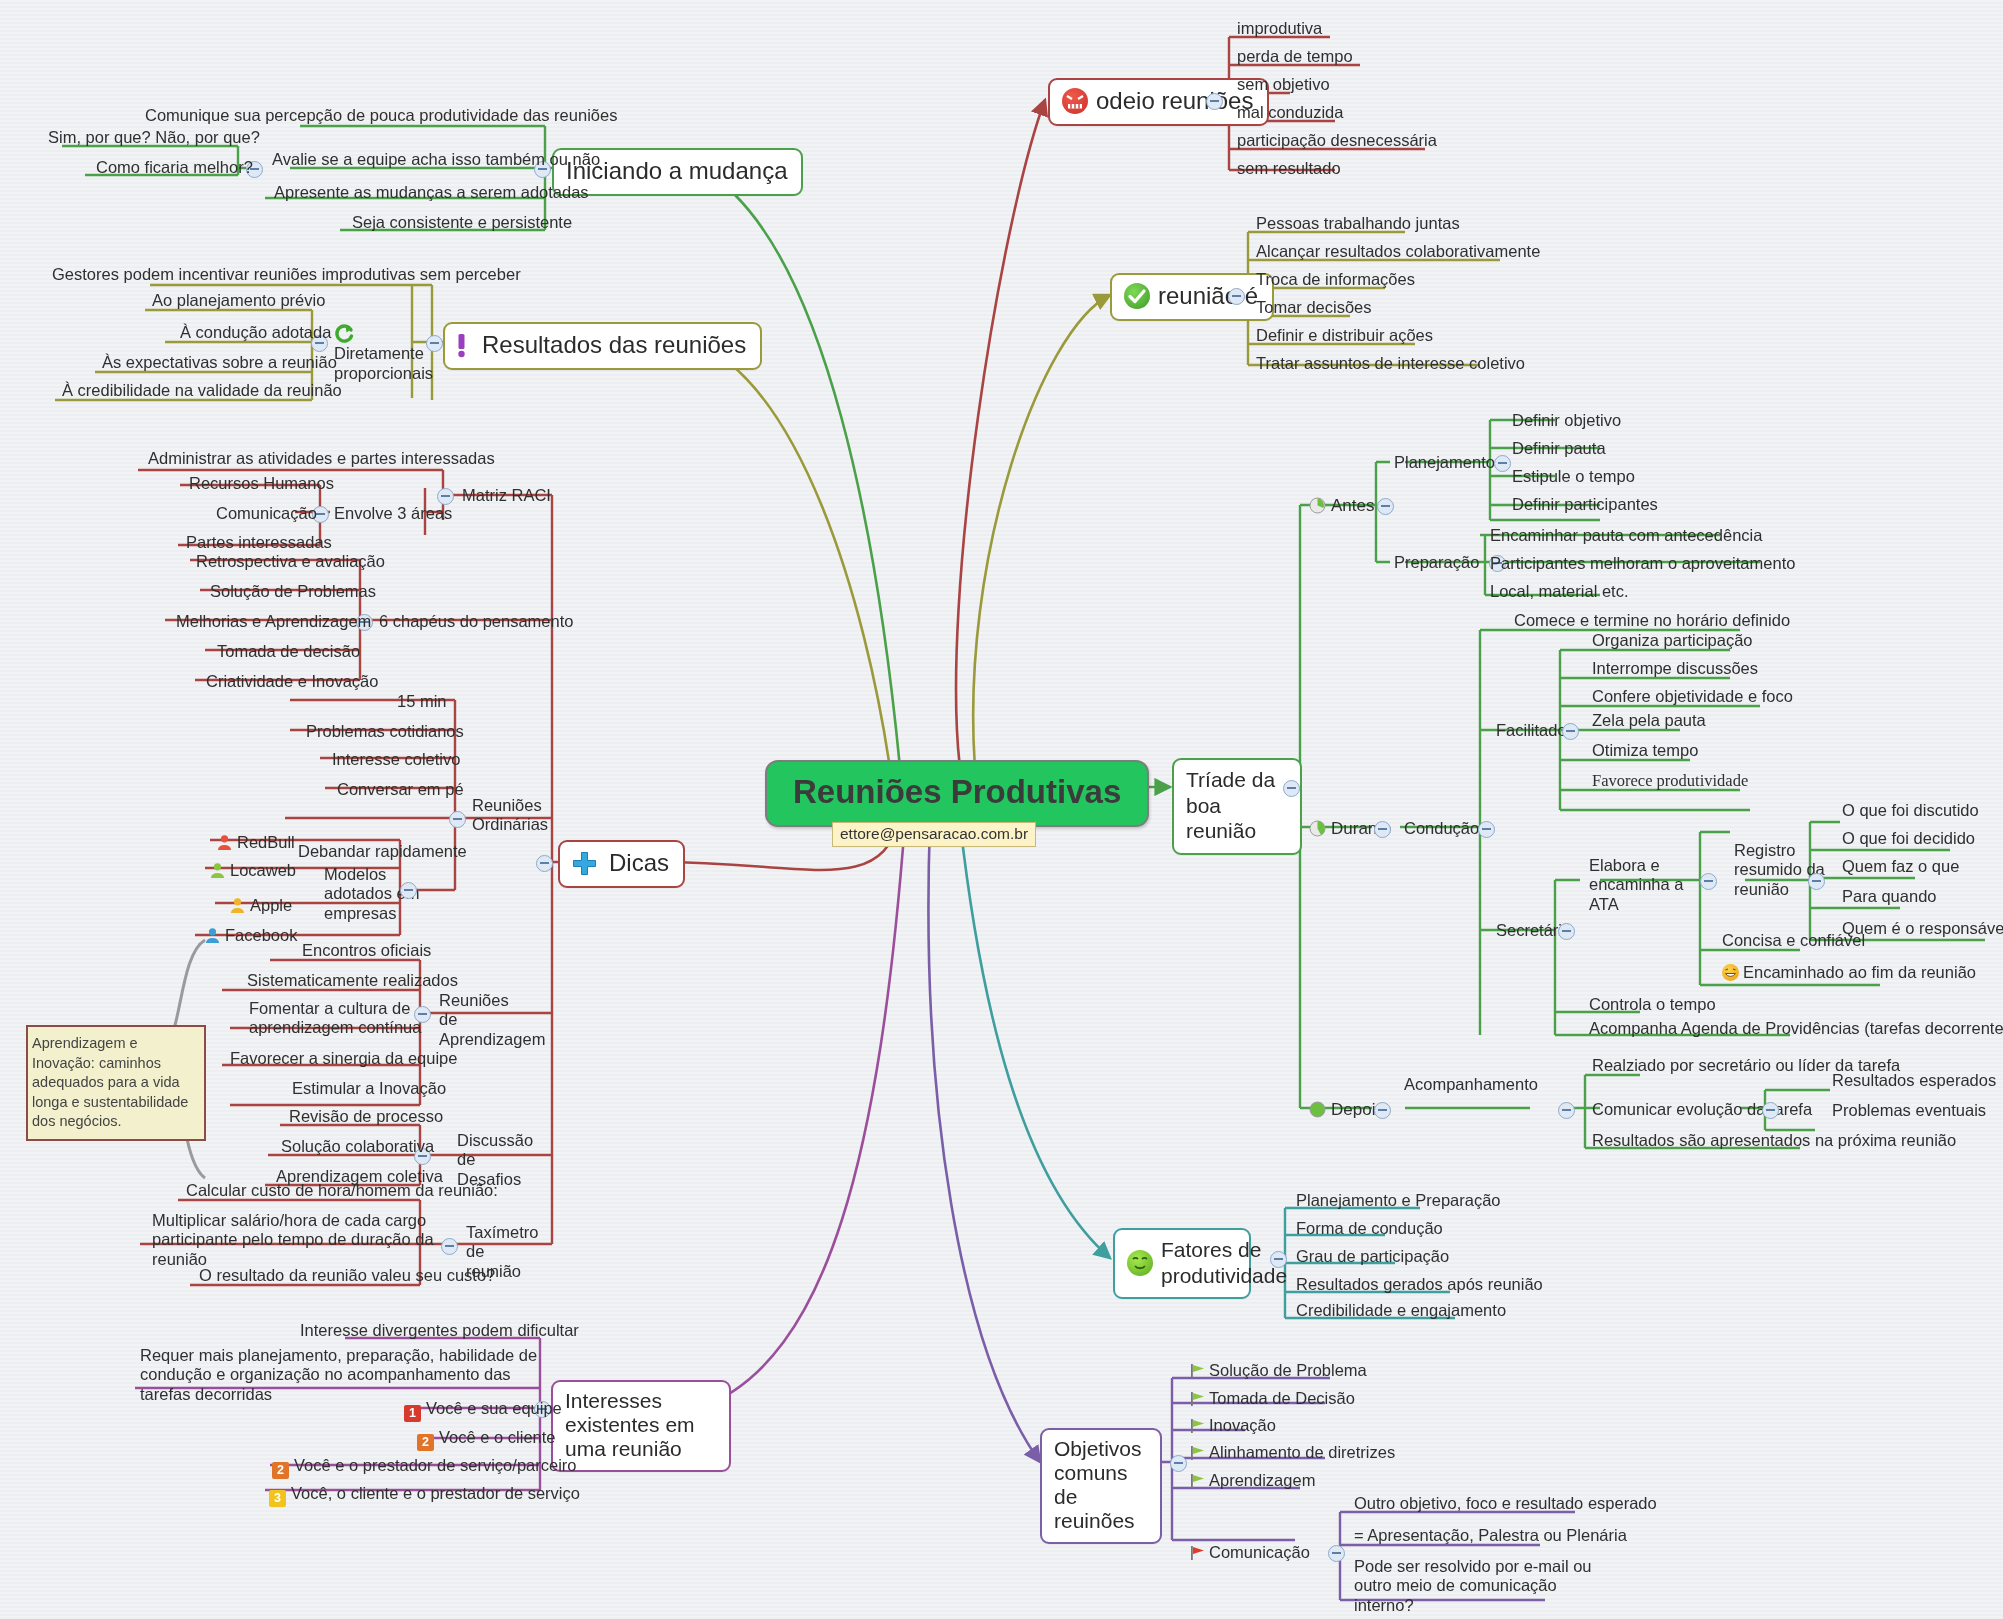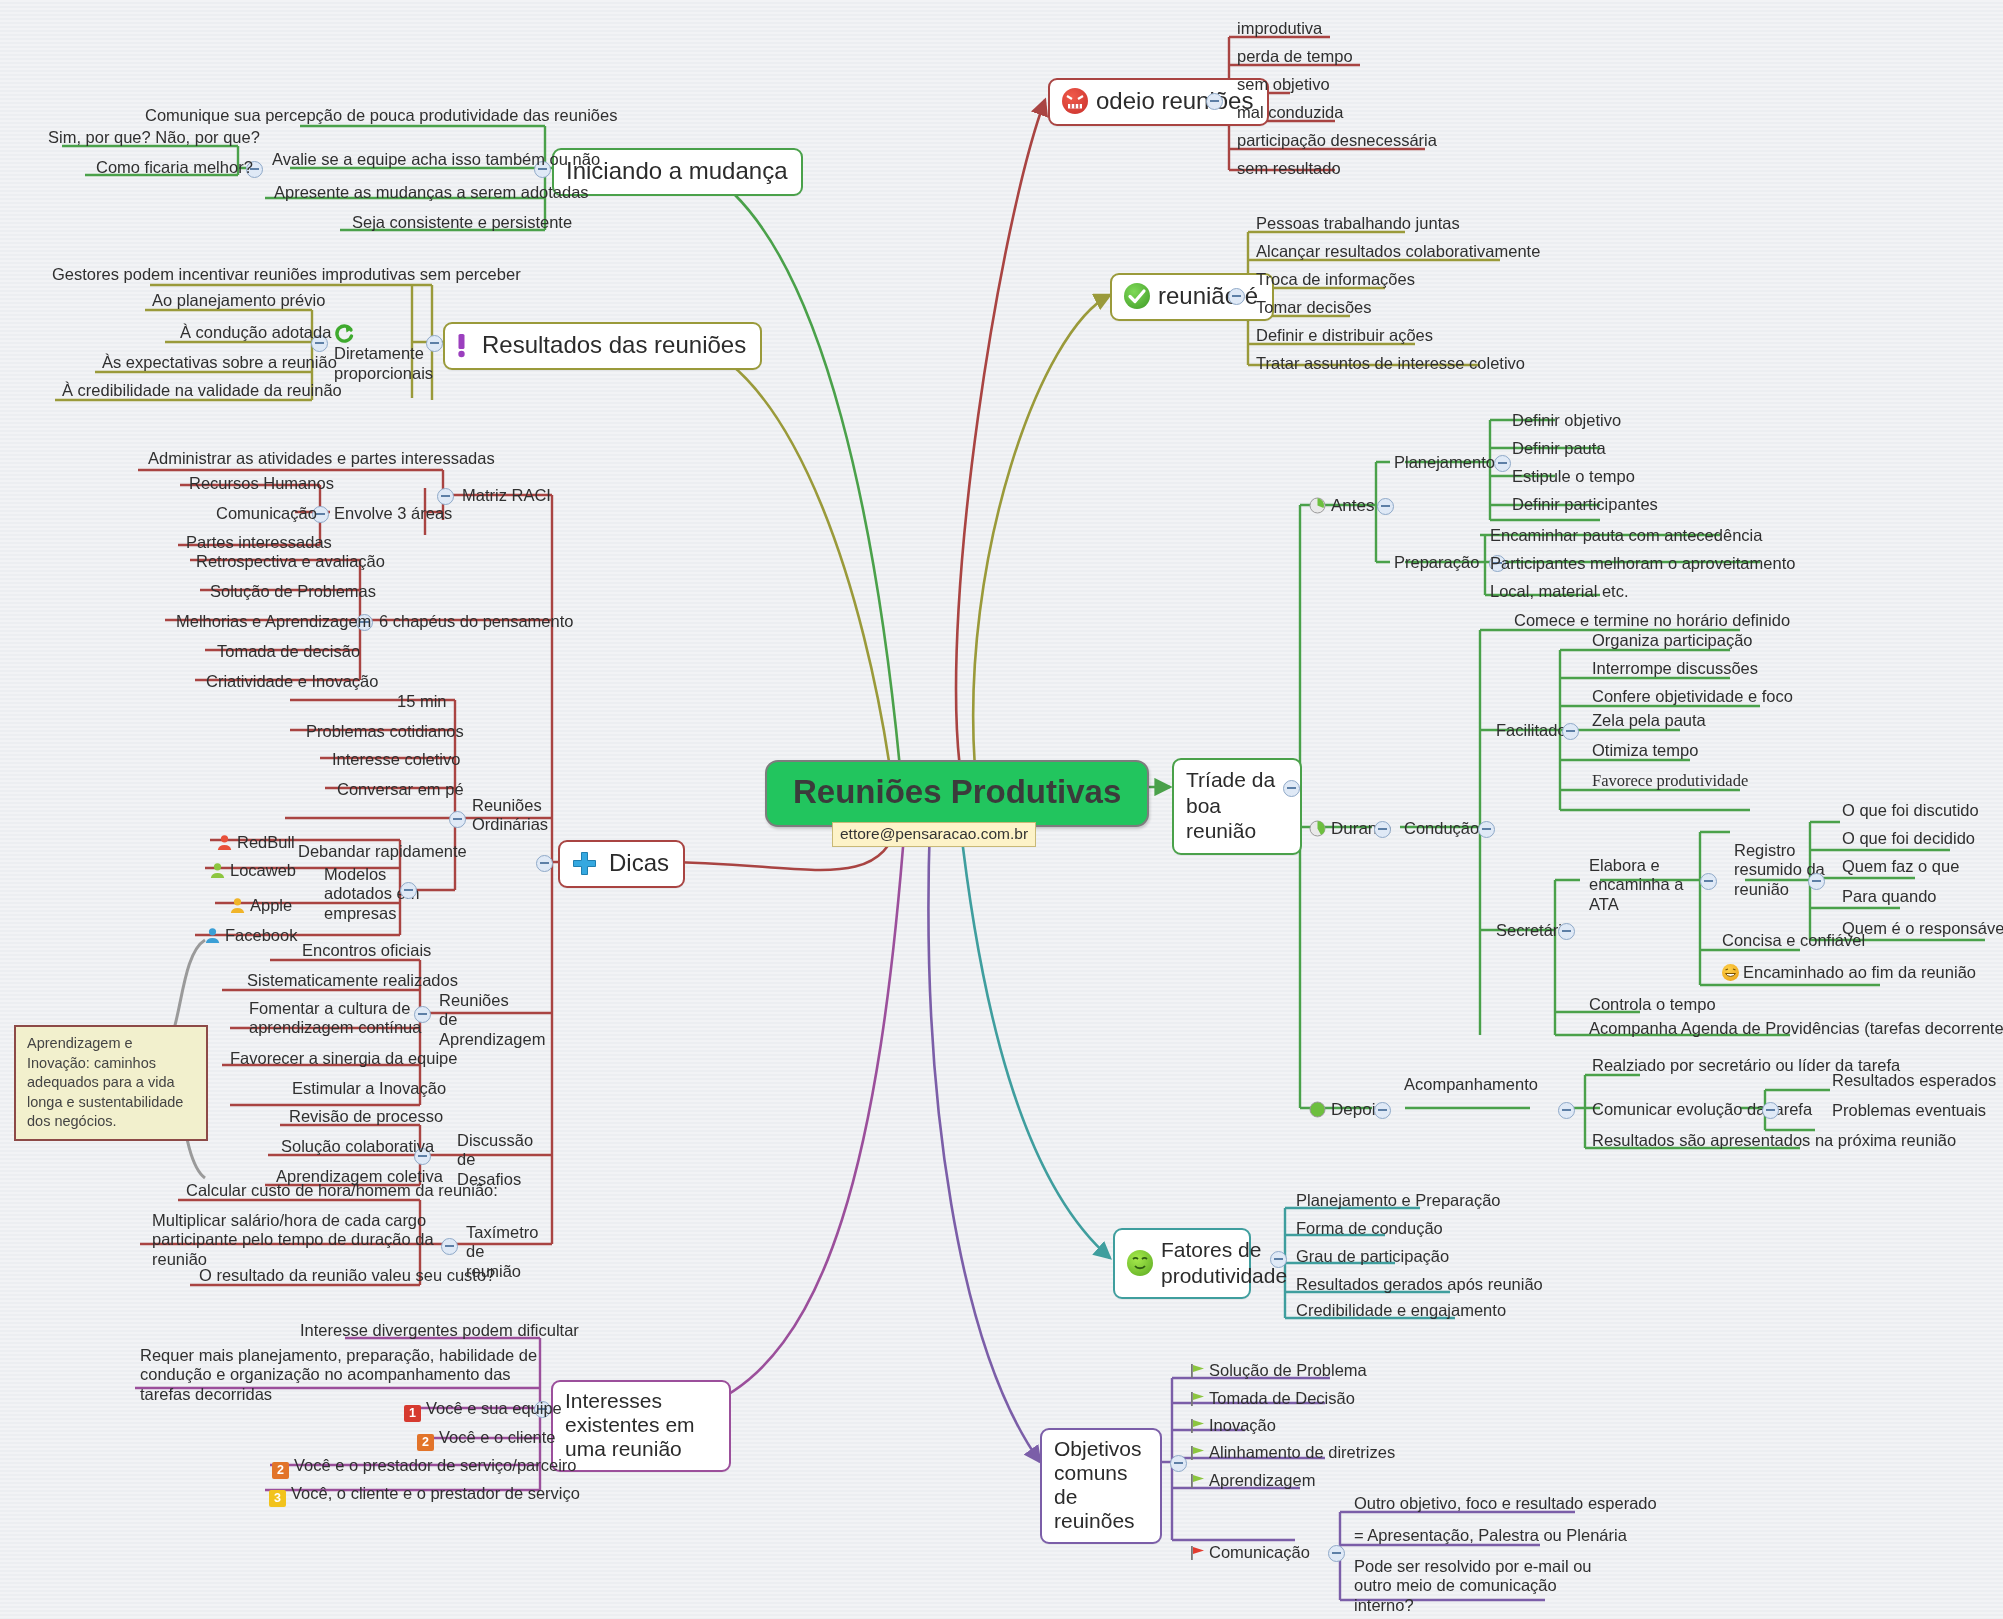--- a/index.html
+++ b/index.html
@@ -35,21 +35,21 @@
     border-radius:13px;padding:11px 26px 14px 26px;
     font-size:33px;font-weight:bold;color:#3b3b3b;
     box-shadow:1px 2px 3px rgba(0,0,0,.18);
   }
   .email-note{
     position:absolute;background:#fdf3c8;border:1px solid #c9b977;
     font-size:15.5px;color:#333;padding:2px 7px 3px 7px;
   }
   .callout{
     position:absolute;background:#f2f0cd;border:2px solid #8d4a47;
-    font-size:14.5px;color:#444;padding:7px 11px;width:168px;line-height:1.35;
+    font-size:14.5px;color:#444;padding:7px 4px;width:168px;line-height:1.35;margin-left:12px;
   }
 
   
   .minus{
     position:absolute;width:15px;height:15px;border-radius:50%;
     background:#dfe9f6;border:1px solid #8fa9c8;
   }
   .minus::after{
     content:"";position:absolute;left:3px;top:6px;width:9px;height:1.6px;background:#5d7fa6;
   }

